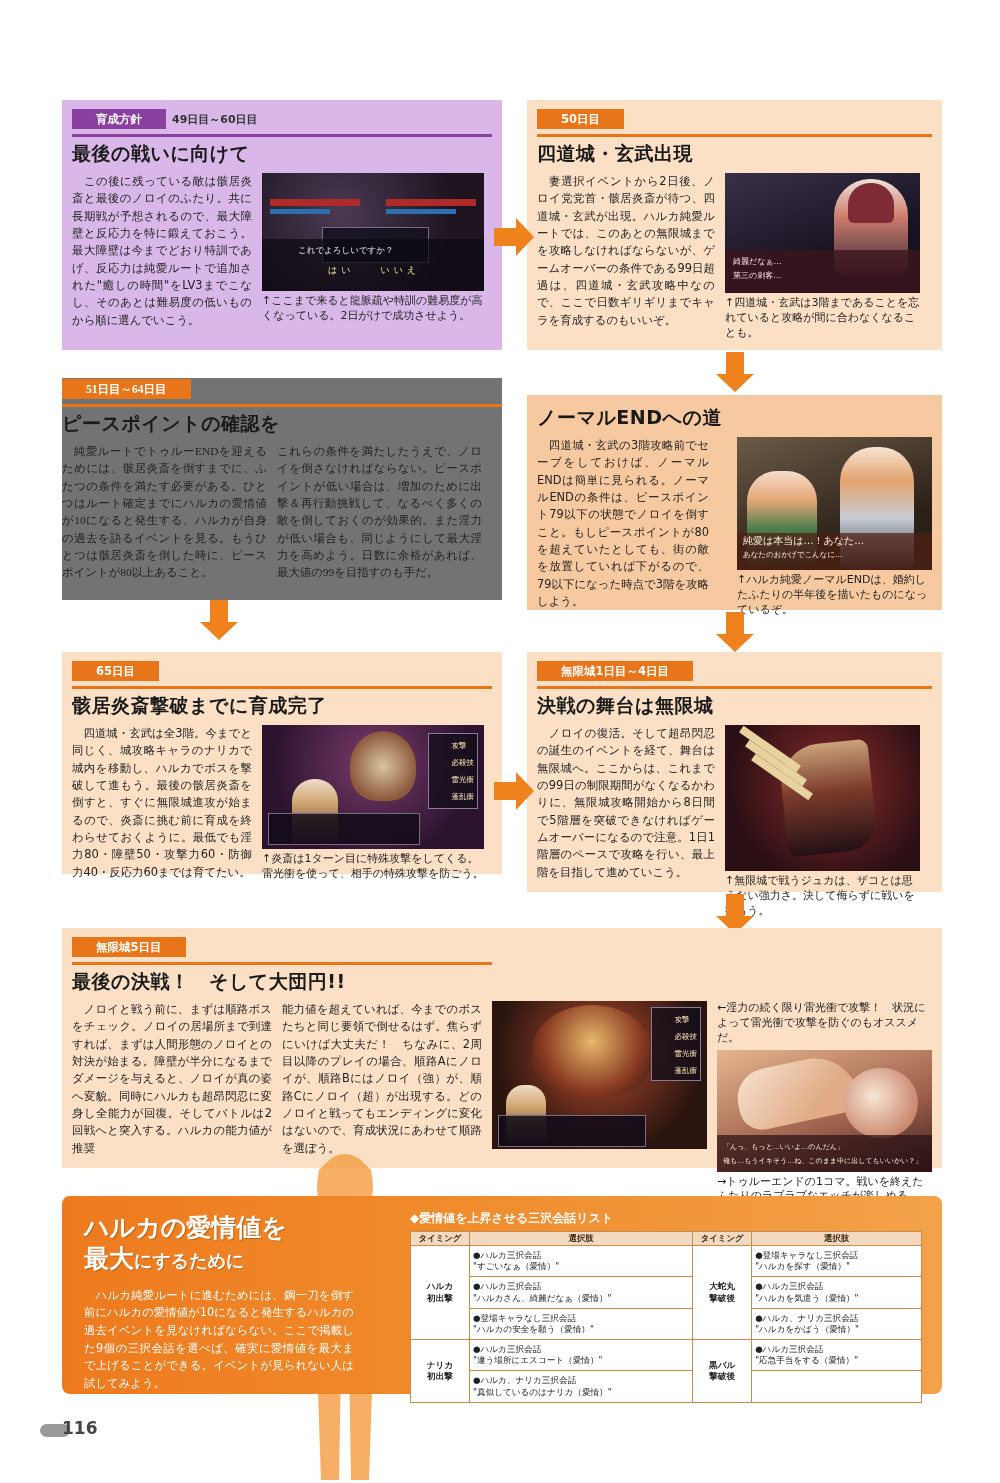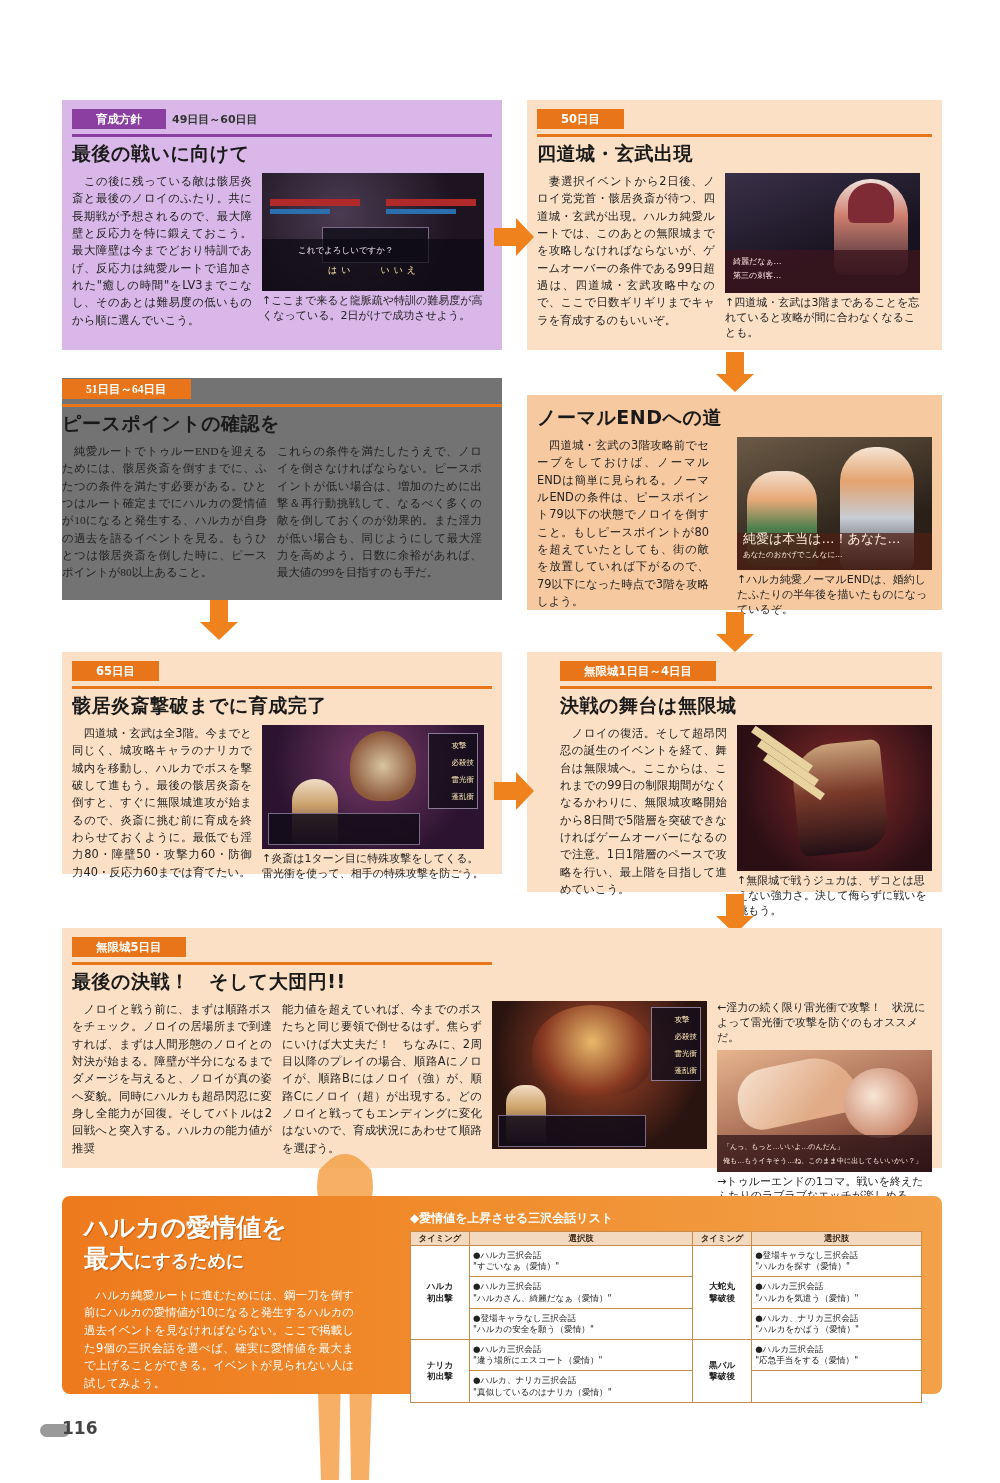--- a/index.html
+++ b/index.html
@@ -185,21 +185,21 @@
           <div class="body-text">　四道城・玄武の3階攻略前でセーブをしておけば、ノーマルENDは簡単に見られる。ノーマルENDの条件は、ピースポイント79以下の状態でノロイを倒すこと。もしピースポイントが80を超えていたとしても、街の敵を放置していれば下がるので、79以下になった時点で3階を攻略しよう。</div>
         </div>
         <div style="width:195px;">
           <div class="shot" style="width:195px;height:133px;
               background:linear-gradient(160deg,#6b5a46 0%,#2a2018 70%);">
             <div style="position:absolute;left:10px;top:34px;width:70px;height:96px;
                  background:linear-gradient(180deg,#f3ddcb 0%,#e7a878 30%,#4d7f4d 60%,#22321f 100%);border-radius:30px 30px 6px 6px;"></div>
             <div style="position:absolute;right:18px;top:10px;width:74px;height:122px;
                  background:linear-gradient(180deg,#f6e4d3 0%,#e3a36f 28%,#c8ccd4 58%,#2b2f36 100%);border-radius:34px 34px 6px 6px;"></div>
             <div class="ov" style="height:28%;background:rgba(80,30,20,.72);"></div>
-            <div style="position:absolute;left:6px;bottom:22px;color:#ffeede;font-size:13px;">純愛は本当は…！あなた…</div>
+            <div style="position:absolute;left:6px;bottom:22px;color:#ffeede;font-size:10px;">純愛は本当は…！あなた…</div>
             <div style="position:absolute;left:6px;bottom:10px;color:#ffeede;font-size:7.5px;">あなたのおかげでこんなに…</div>
           </div>
           <div class="cap">↑ハルカ純愛ノーマルENDは、婚約したふたりの半年後を描いたものになっているぞ。</div>
         </div>
       </div>
     </div>
   </div>
 
   <svg class="arrow" style="left:200px;top:600px;" width="38" height="40" viewBox="0 0 38 40">
     <polygon points="10,0 28,0 28,22 38,22 19,40 0,22 10,22" fill="#f0821e"></polygon>
@@ -236,21 +236,21 @@
             </div>
             <div style="position:absolute;left:6px;bottom:4px;width:150px;height:30px;background:rgba(18,12,24,.85);border:1px solid #7a6a88;"></div>
           </div>
           <div class="cap">↑炎斎は1ターン目に特殊攻撃をしてくる。雷光衝を使って、相手の特殊攻撃を防ごう。</div>
         </div>
       </div>
     </div>
   </div>
 
   <div class="panel bg-lorange" style="left:527px;top:652px;width:415px;height:240px;">
-    <div style="padding:8px 10px 0 10px;margin-left:23px;">
+    <div style="padding:8px 10px 0 10px;">
       <div class="hdr">
         <span class="tag">無限城1日目～4日目</span>
       </div>
       <div class="rule" style="margin-top:4px;"></div>
       <h2 class="title">決戦の舞台は無限城</h2>
       <div style="display:flex;gap:10px;">
         <div style="width:178px;">
           <div class="body-text">　ノロイの復活。そして超昂閃忍の誕生のイベントを経て、舞台は無限城へ。ここからは、これまでの99日の制限期間がなくなるかわりに、無限城攻略開始から8日間で5階層を突破できなければゲームオーバーになるので注意。1日1階層のペースで攻略を行い、最上階を目指して進めていこう。</div>
         </div>
         <div style="width:195px;">

